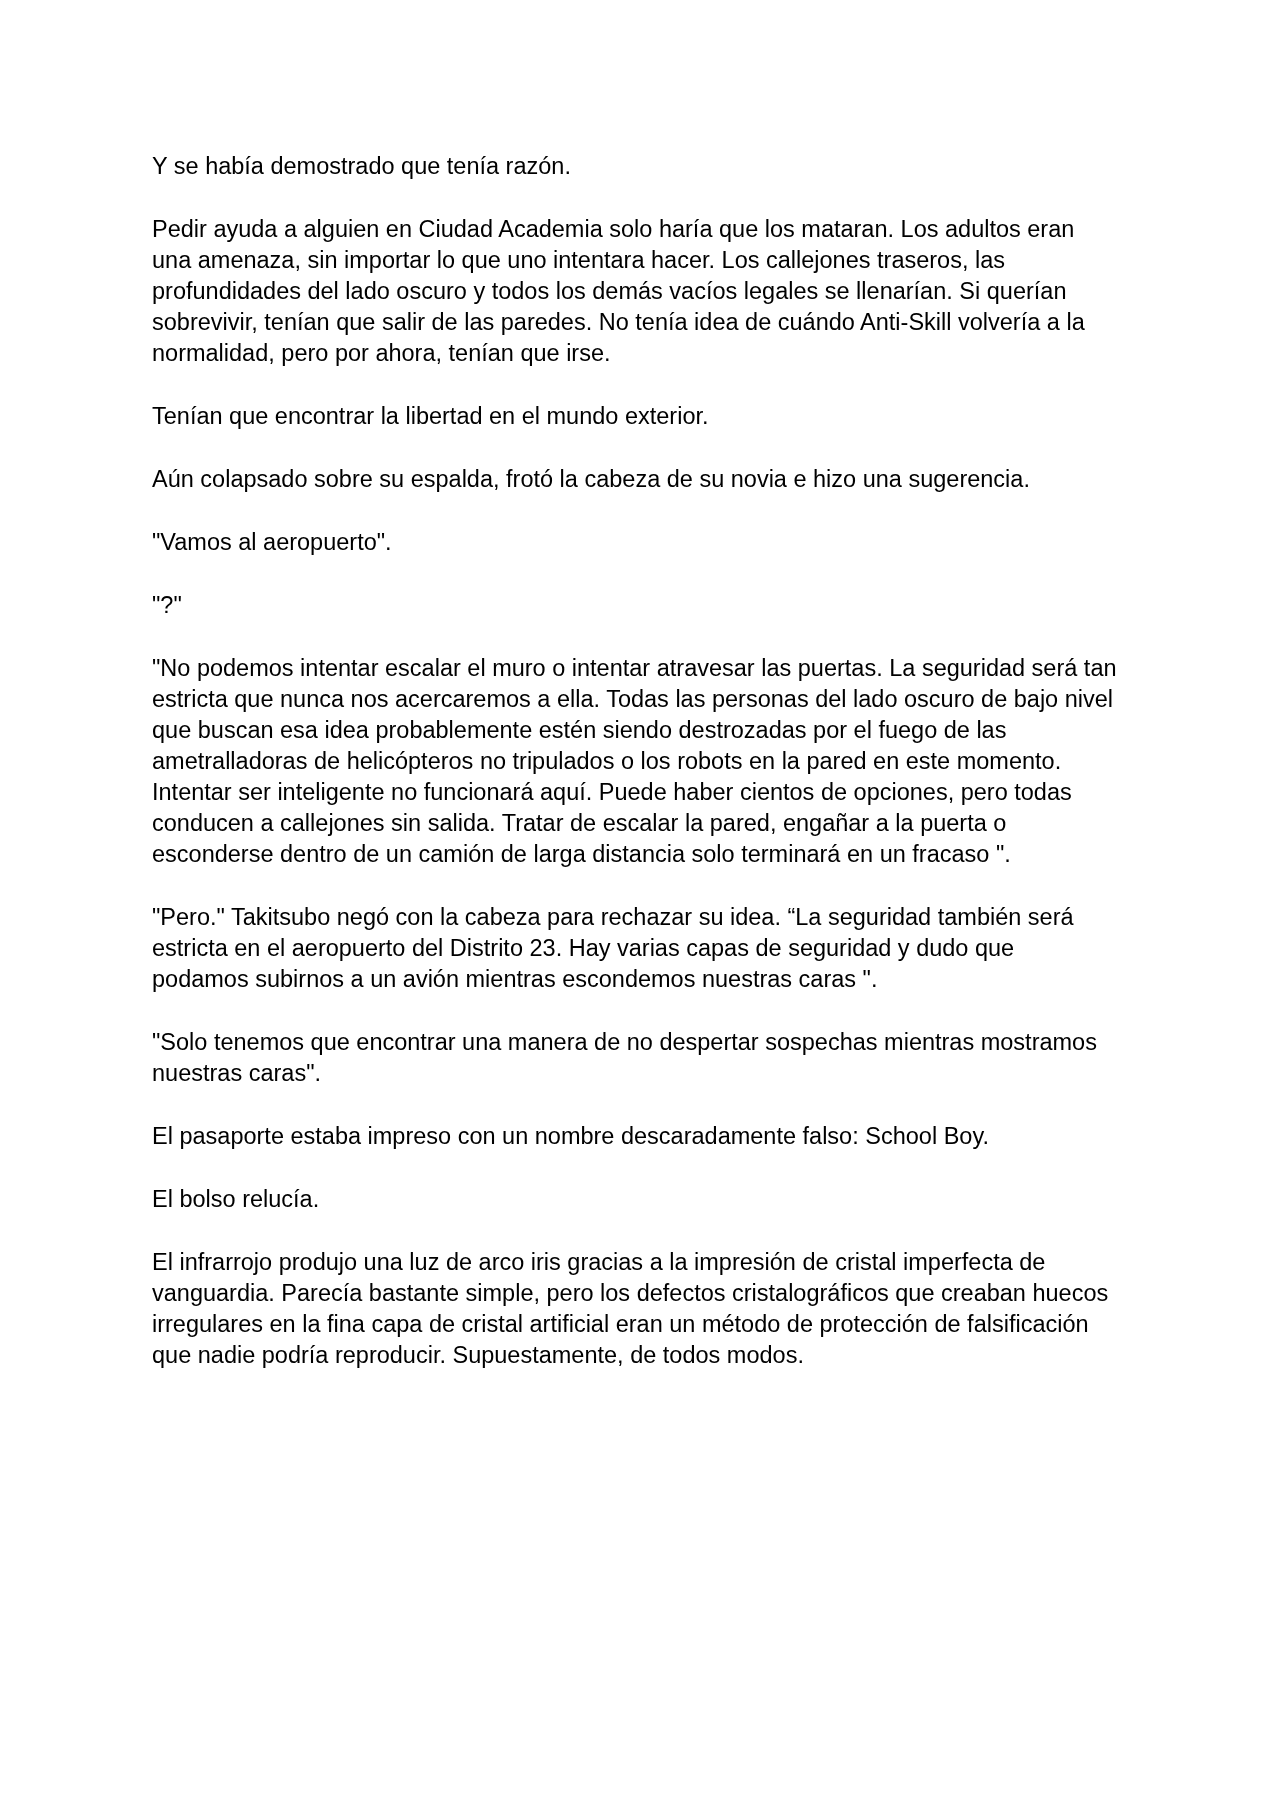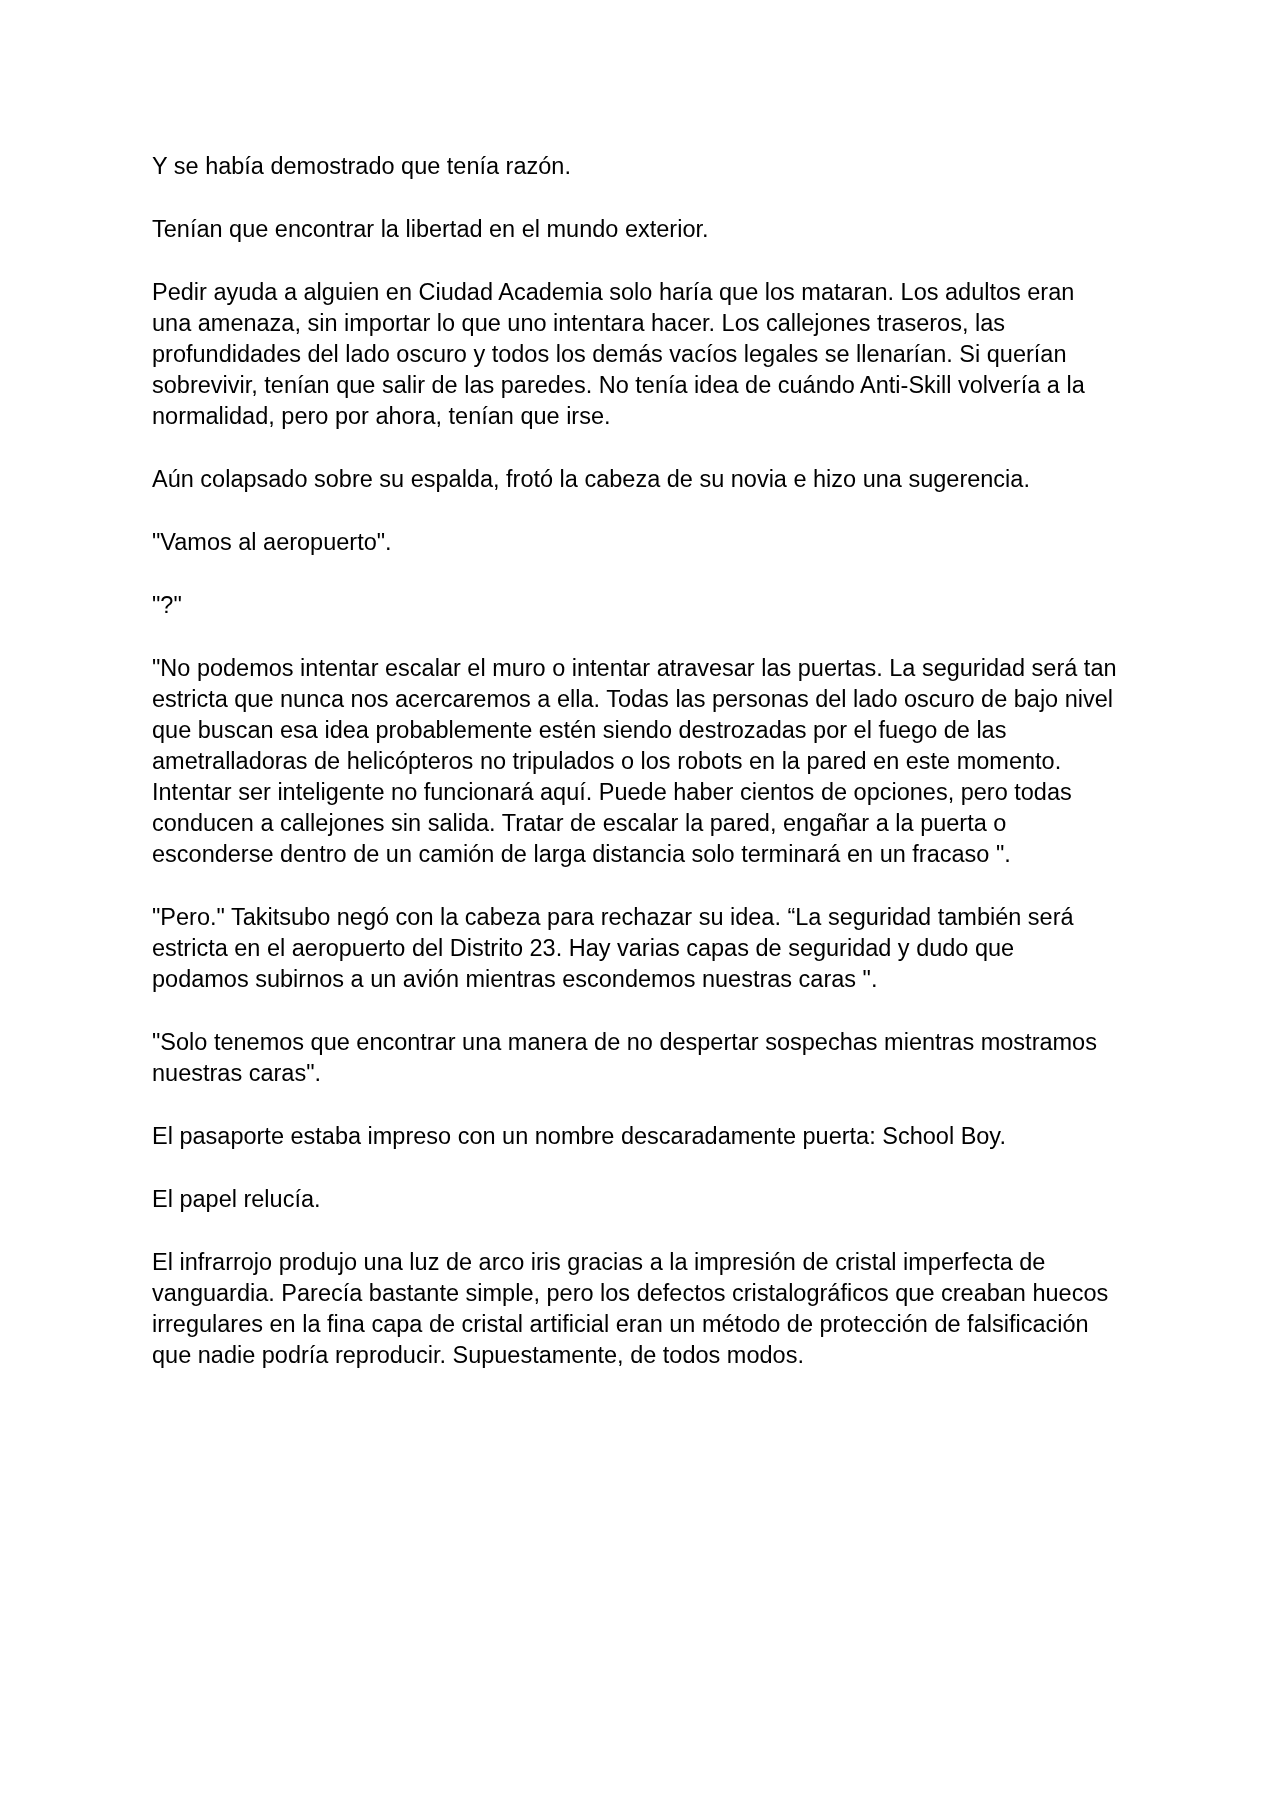--- a/index.html
+++ b/index.html
@@ -27,40 +27,40 @@
     margin: 0 0 32px 0;
     white-space: pre-wrap;
     word-spacing: normal;
   }
 </style>
 </head>
 <body>
 
 <div class="page">
   <p>Y se había demostrado que tenía razón.</p>
-  <p>Tenían que encontrar la libertad en el mundo exterior.</p>
   <p>Pedir ayuda a alguien en Ciudad Academia solo haría que los mataran. Los adultos eran
 una amenaza, sin importar lo que uno intentara hacer. Los callejones traseros, las
 profundidades del lado oscuro y todos los demás vacíos legales se llenarían. Si querían
 sobrevivir, tenían que salir de las paredes. No tenía idea de cuándo Anti-Skill volvería a la
 normalidad, pero por ahora, tenían que irse.</p>
+  <p>Tenían que encontrar la libertad en el mundo exterior.</p>
   <p>Aún colapsado sobre su espalda, frotó la cabeza de su novia e hizo una sugerencia.</p>
   <p>"Vamos al aeropuerto".</p>
   <p>"?"</p>
   <p>"No podemos intentar escalar el muro o intentar atravesar las puertas. La seguridad será tan
 estricta que nunca nos acercaremos a ella. Todas las personas del lado oscuro de bajo nivel
 que buscan esa idea probablemente estén siendo destrozadas por el fuego de las
 ametralladoras de helicópteros no tripulados o los robots en la pared en este momento.
 Intentar ser inteligente no funcionará aquí. Puede haber cientos de opciones, pero todas
 conducen a callejones sin salida. Tratar de escalar la pared, engañar a la puerta o
 esconderse dentro de un camión de larga distancia solo terminará en un fracaso ".</p>
   <p>"Pero." Takitsubo negó con la cabeza para rechazar su idea. “La seguridad también será
 estricta en el aeropuerto del Distrito 23. Hay varias capas de seguridad y dudo que
 podamos subirnos a un avión mientras escondemos nuestras caras ".</p>
   <p>"Solo tenemos que encontrar una manera de no despertar sospechas mientras mostramos
 nuestras caras".</p>
-  <p>El pasaporte estaba impreso con un nombre descaradamente puerta: School Boy.</p>
-  <p>El papel relucía.</p>
+  <p>El pasaporte estaba impreso con un nombre descaradamente falso: School Boy.</p>
+  <p>El bolso relucía.</p>
   <p>El infrarrojo produjo una luz de arco iris gracias a la impresión de cristal imperfecta de
 vanguardia. Parecía bastante simple, pero los defectos cristalográficos que creaban huecos
 irregulares en la fina capa de cristal artificial eran un método de protección de falsificación
 que nadie podría reproducir. Supuestamente, de todos modos.</p>
 </div>
 
 </body></html>

